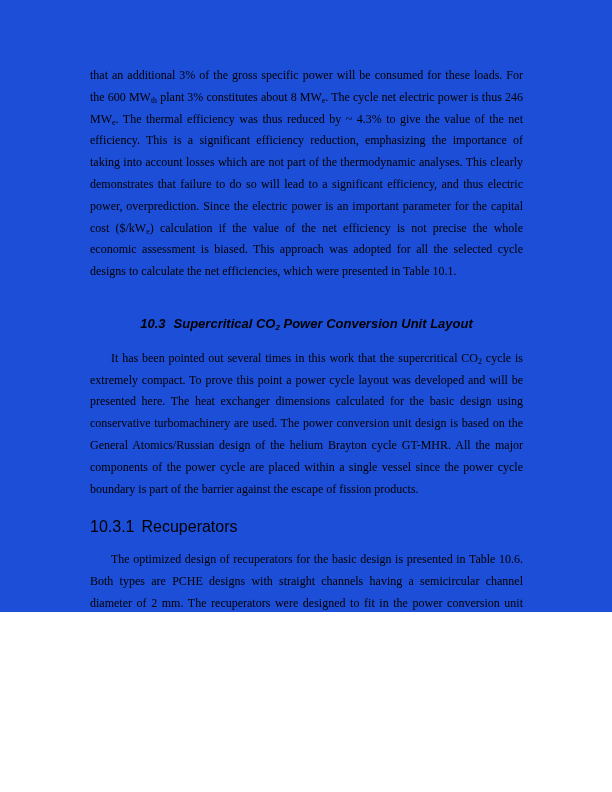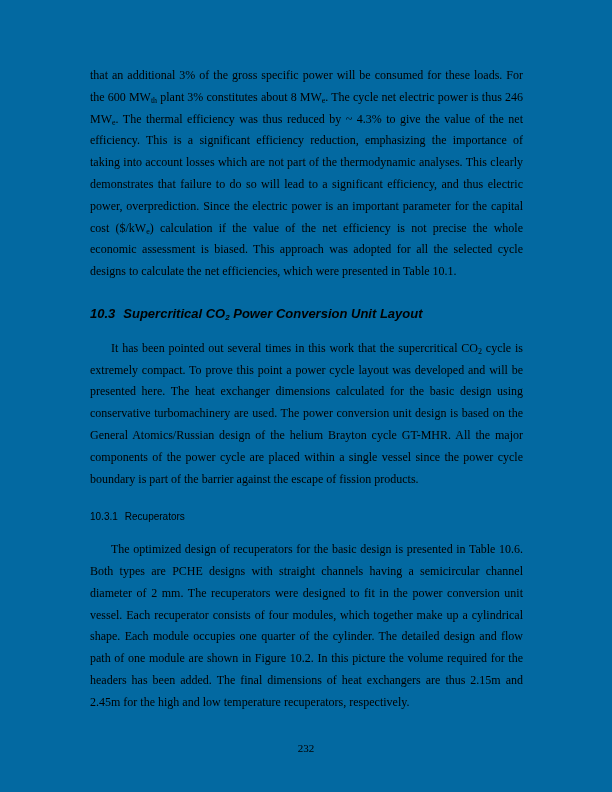--- a/index.html
+++ b/index.html
@@ -3,22 +3,22 @@
 <meta charset="utf-8">
 <style>
   html, body {
     margin: 0;
     padding: 0;
     background: #ffffff;
   }
   .page {
     position: relative;
     width: 612px;
-    height: 792px;
-    background: #0369a1;
+    height: 612px;
+    background: #1d4ed8;
     color: #000000;
     font-family: "Liberation Serif", serif;
     font-size: 12px;
     overflow: hidden;
   }
   .content {
     position: absolute;
     left: 90px;
     top: 65px;
     width: 433px;
@@ -32,28 +32,29 @@
   .body-para.first-line-indent {
     text-indent: 21px;
     font-family: Liberation Serif, serif;
   }
   .section-heading {
     font-family: "Liberation Sans", sans-serif;
     font-size: 13px;
     font-weight: bold;
     font-style: italic;
     line-height: 21.8px;
-    margin: 20px 0 13px 0;
+    margin: 30px 0 13px 0;
+    text-align: center;
   }
   .section-heading .heading-number {
     margin-right: 8px;
   }
   .subsection-heading {
     font-family: "Liberation Sans", sans-serif;
-    font-size: 10px;
+    font-size: 16px;
     font-weight: normal;
     font-style: normal;
     line-height: 21.8px;
     margin: 16px 0 11px 0;
   }
   .subsection-heading .heading-number {
     margin-right: 7px;
   }
   .subscript {
     font-size: 8px;

